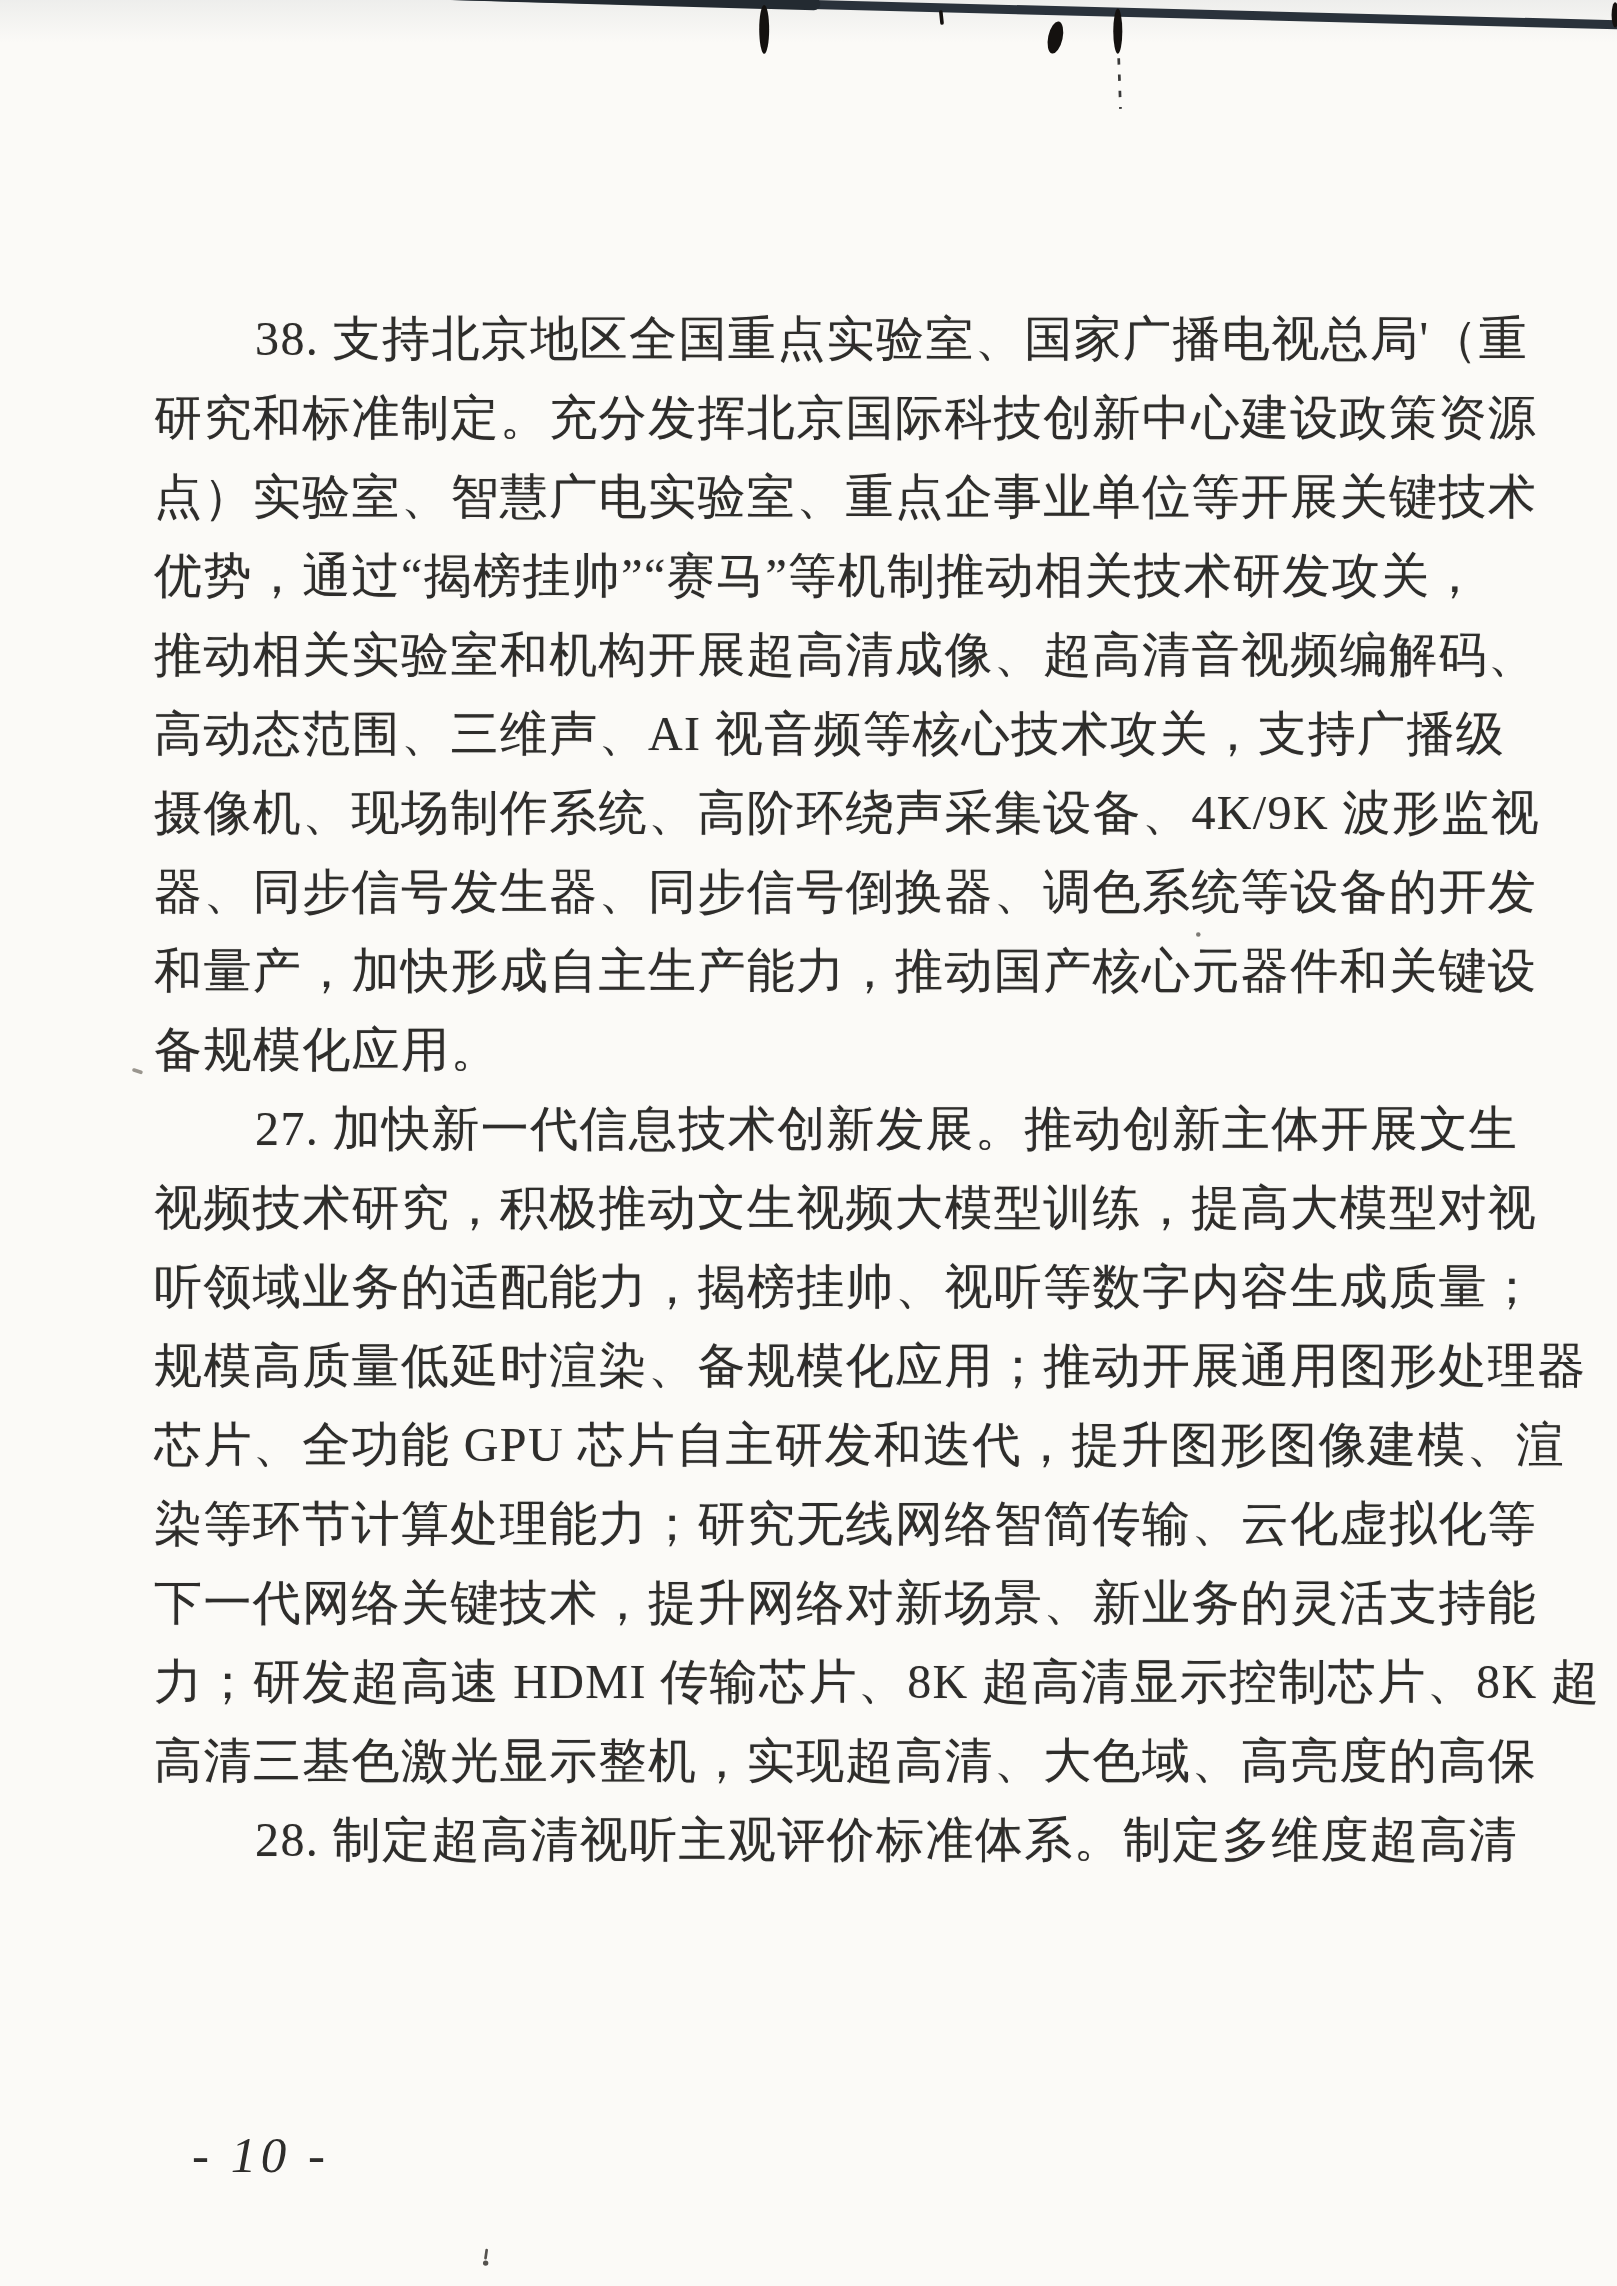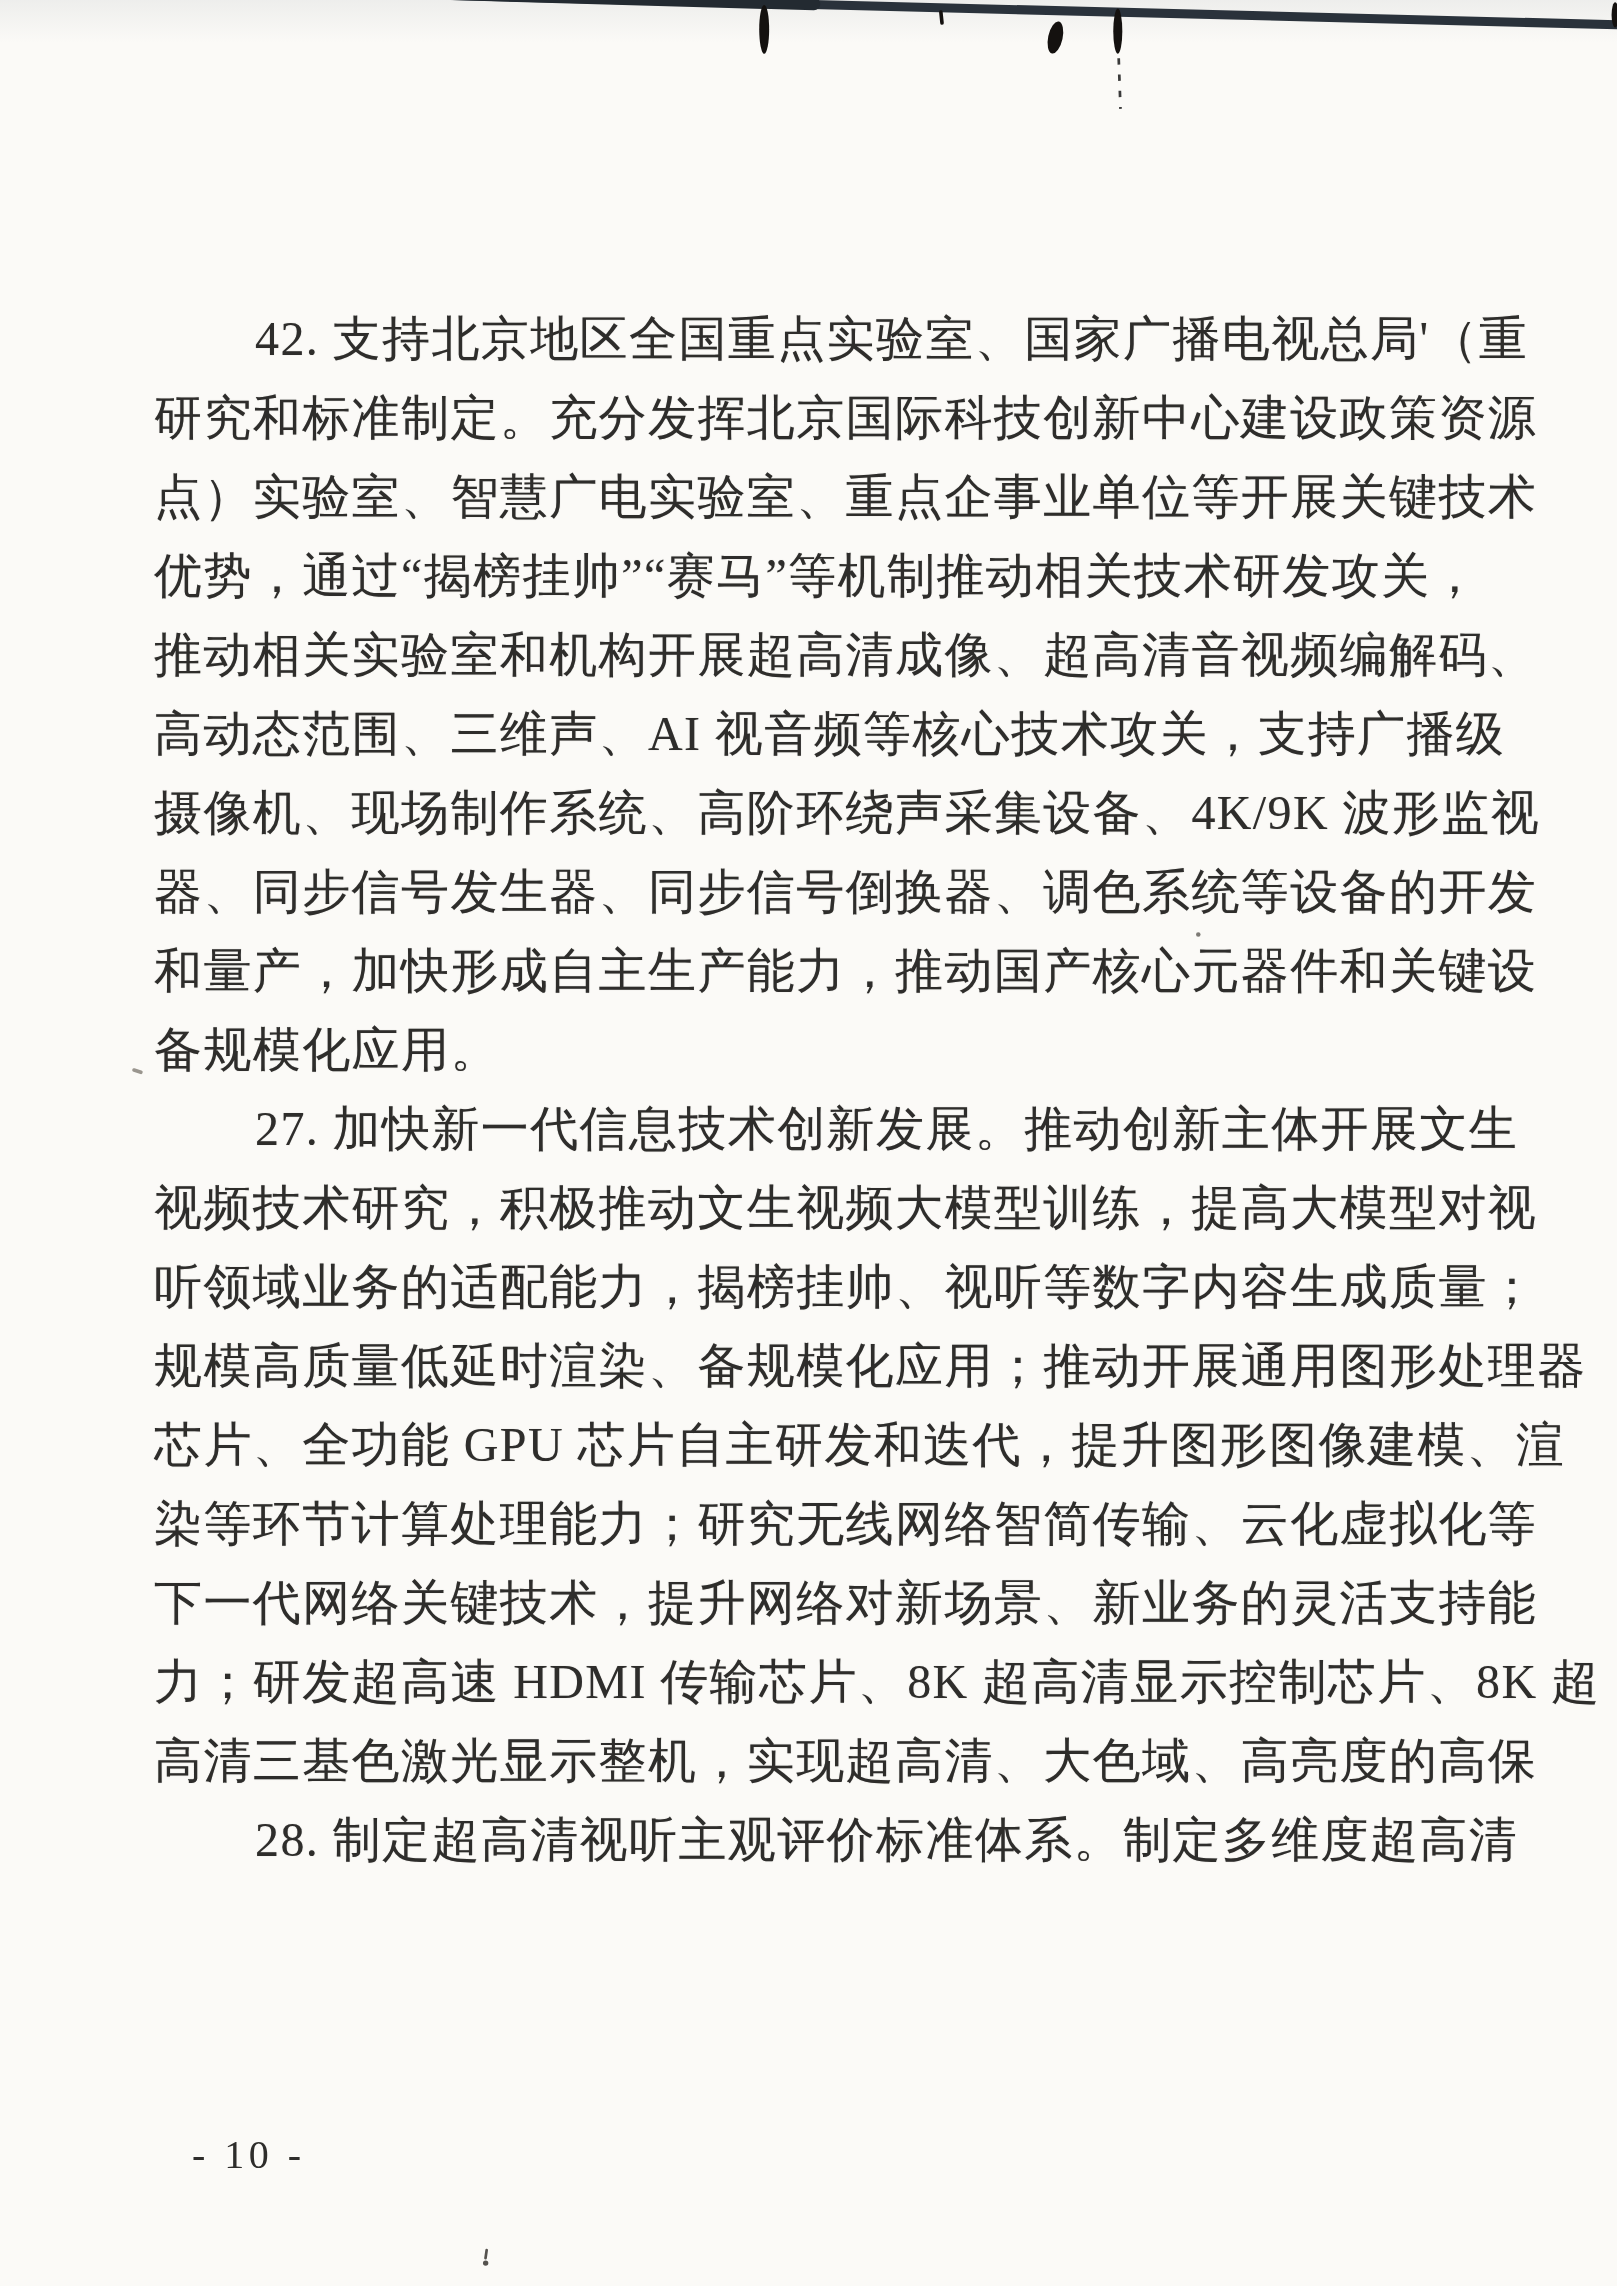--- a/index.html
+++ b/index.html
@@ -40,23 +40,24 @@
     white-space: nowrap;
     text-shadow: 0 0 0.9px rgba(40,40,40,0.35);
   }
   .line.indent { text-indent: 101px; }
   .footer {
     position: absolute;
     left: 192px;
     top: 2128px;
     height: 54px;
     line-height: 54px;
-    font-size: 40px;
+    font-size: 51px;
     letter-spacing: 4.5px;
     color: #2e2d2b;
+    font-style: italic;
   }
 </style>
 </head>
 <body>
 
 <div class="page">
 
   <svg class="scan-artifacts" viewBox="0 0 1788 2528" xmlns="http://www.w3.org/2000/svg">
 
     <path d="M478,-6 L1792,27" stroke="#2a323b" stroke-width="10" fill="none" stroke-linecap="round"></path>
@@ -69,21 +70,21 @@
     <line x1="1237" y1="64" x2="1239" y2="120" stroke="#3a3a3a" stroke-width="3" stroke-dasharray="7 11"></line>
     <ellipse cx="1786" cy="16" rx="4" ry="14" fill="#14110f"></ellipse>
 
     <rect x="146" y="1182" width="12" height="4" rx="2" fill="#9a968f" transform="rotate(18 152 1184)"></rect>
     <circle cx="1325" cy="1033" r="2.5" fill="#7d7a75"></circle>
     <circle cx="537" cy="2502" r="3" fill="#55524e"></circle>
     <rect x="536" y="2486" width="3" height="12" rx="1.5" fill="#55524e" transform="rotate(8 537 2492)"></rect>
   </svg>
 
   <div class="content">
-    <div class="line indent">42. 支持北京地区全国重点实验室、国家广播电视总局'（重</div>
+    <div class="line indent">38. 支持北京地区全国重点实验室、国家广播电视总局'（重</div>
     <div class="line">研究和标准制定。充分发挥北京国际科技创新中心建设政策资源</div>
     <div class="line">点）实验室、智慧广电实验室、重点企事业单位等开展关键技术</div>
     <div class="line">优势，通过“揭榜挂帅”“赛马”等机制推动相关技术研发攻关，</div>
     <div class="line">推动相关实验室和机构开展超高清成像、超高清音视频编解码、</div>
     <div class="line">高动态范围、三维声、AI 视音频等核心技术攻关，支持广播级</div>
     <div class="line">摄像机、现场制作系统、高阶环绕声采集设备、4K/9K 波形监视</div>
     <div class="line">器、同步信号发生器、同步信号倒换器、调色系统等设备的开发</div>
     <div class="line">和量产，加快形成自主生产能力，推动国产核心元器件和关键设</div>
     <div class="line">备规模化应用。</div>
     <div class="line indent">27. 加快新一代信息技术创新发展。推动创新主体开展文生</div>

